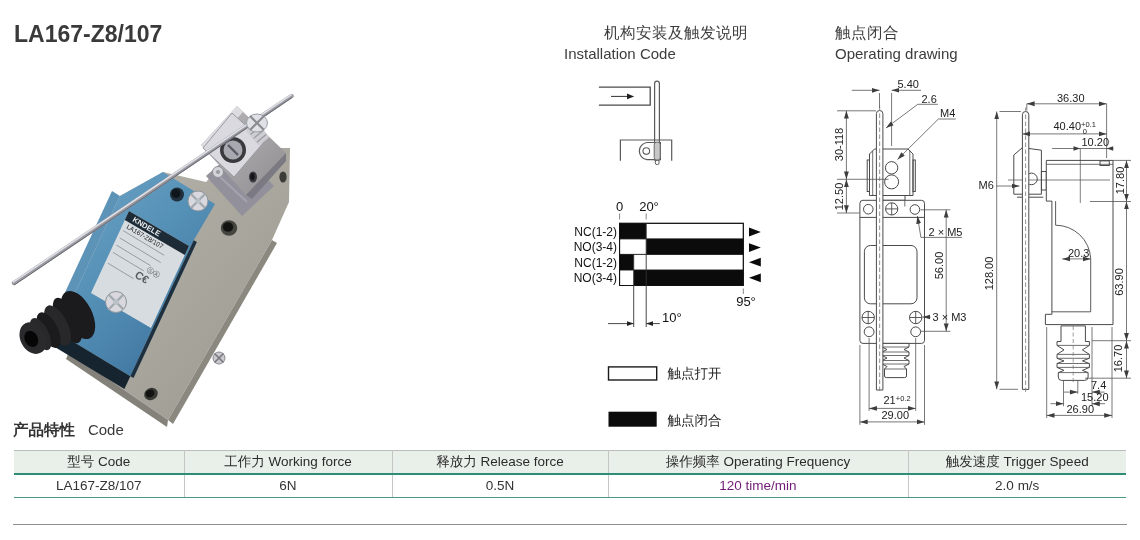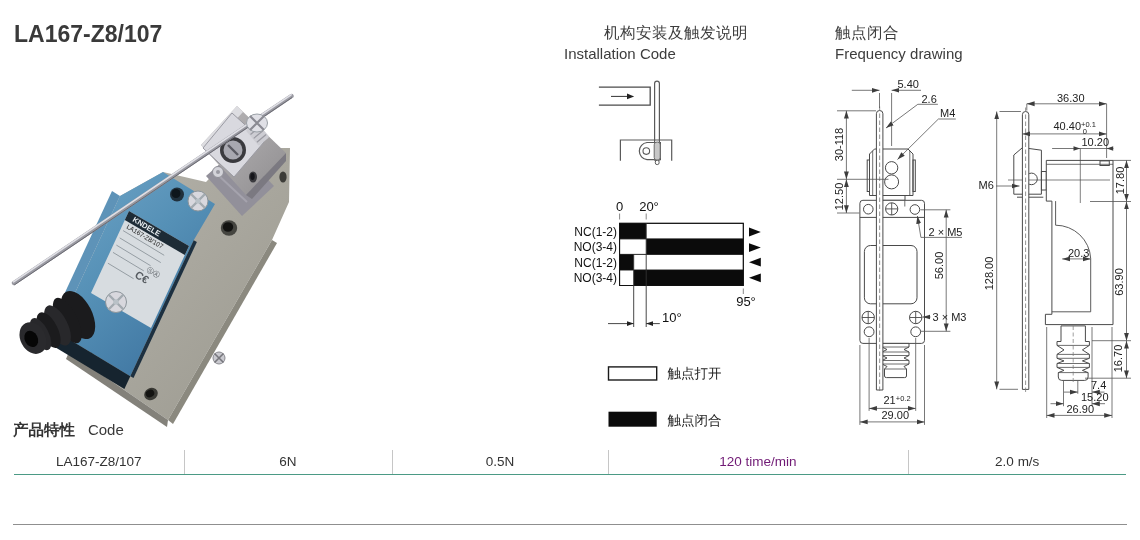--- a/index.html
+++ b/index.html
@@ -13,34 +13,41 @@
 <body>
 
 <div class="abs" style="left:14px;top:21px;font-size:23px;font-weight:bold;color:#3a3a3a;">LA167-Z8/107</div>
 
 <div class="abs hdr-cn" style="left:564px;top:23px;margin-left:40px;">机构安装及触发说明</div>
 
 <div class="abs hdr-en" style="left:564px;top:45px;">Installation Code</div>
 
 <div class="abs hdr-cn" style="left:835px;top:23px;">触点闭合</div>
 
-<div class="abs hdr-en" style="left:835px;top:45px;">Frequency drawing</div>
+<div class="abs hdr-en" style="left:835px;top:45px;">Operating drawing</div>
 
 <div class="abs" style="left:13px;top:420px;font-size:15.5px;color:#333;"><b>产品特性</b>&nbsp;&nbsp;&nbsp;<span style="font-size:15px;color:#3a3a3a;">Code</span></div>
 
 <div class="abs" style="left:14px;top:450px;width:1112px;">
 <table style="width:1112px;table-layout:fixed;">
 <colgroup>
         <col style="width:170px">
         <col style="width:208px">
         <col style="width:216px">
         <col style="width:300px">
         <col style="width:218px">
       </colgroup>
 <tbody>
+        <tr style="height:23px;background:#e9f0ea;">
+<td style="border-top:1px solid #b9beba;border-bottom:2px solid #2e8e75;border-right:1px solid #c6c6c6;text-align:center;font-size:13.5px;color:#2b2b2b;">型号 Code</td>
+<td style="border-top:1px solid #b9beba;border-bottom:2px solid #2e8e75;border-right:1px solid #c6c6c6;text-align:center;font-size:13.5px;color:#2b2b2b;">工作力 Working force</td>
+<td style="border-top:1px solid #b9beba;border-bottom:2px solid #2e8e75;border-right:1px solid #c6c6c6;text-align:center;font-size:13.5px;color:#2b2b2b;">释放力 Release force</td>
+<td style="border-top:1px solid #b9beba;border-bottom:2px solid #2e8e75;border-right:1px solid #c6c6c6;text-align:center;font-size:13.5px;color:#2b2b2b;">操作频率 Operating Frequency</td>
+<td style="border-top:1px solid #b9beba;border-bottom:2px solid #2e8e75;text-align:center;font-size:13.5px;color:#2b2b2b;">触发速度 Trigger Speed</td>
+</tr>
 <tr style="height:24px;background:#fff;">
 <td style="border-bottom:1.5px solid #4b9a85;border-right:1px solid #c6c6c6;text-align:center;font-size:13.5px;color:#333;">LA167-Z8/107</td>
 <td style="border-bottom:1.5px solid #4b9a85;border-right:1px solid #c6c6c6;text-align:center;font-size:13.5px;color:#333;margin-top:27px;">6N</td>
 <td style="border-bottom:1.5px solid #4b9a85;border-right:1px solid #c6c6c6;text-align:center;font-size:13.5px;color:#333;">0.5N</td>
 <td style="border-bottom:1.5px solid #4b9a85;border-right:1px solid #c6c6c6;text-align:center;font-size:13.5px;color:#701a75;">120 time/min</td>
 <td style="border-bottom:1.5px solid #4b9a85;text-align:center;font-size:13.5px;color:#333;">2.0 m/s</td>
 </tr>
 </tbody>
     </table>
 </div>

